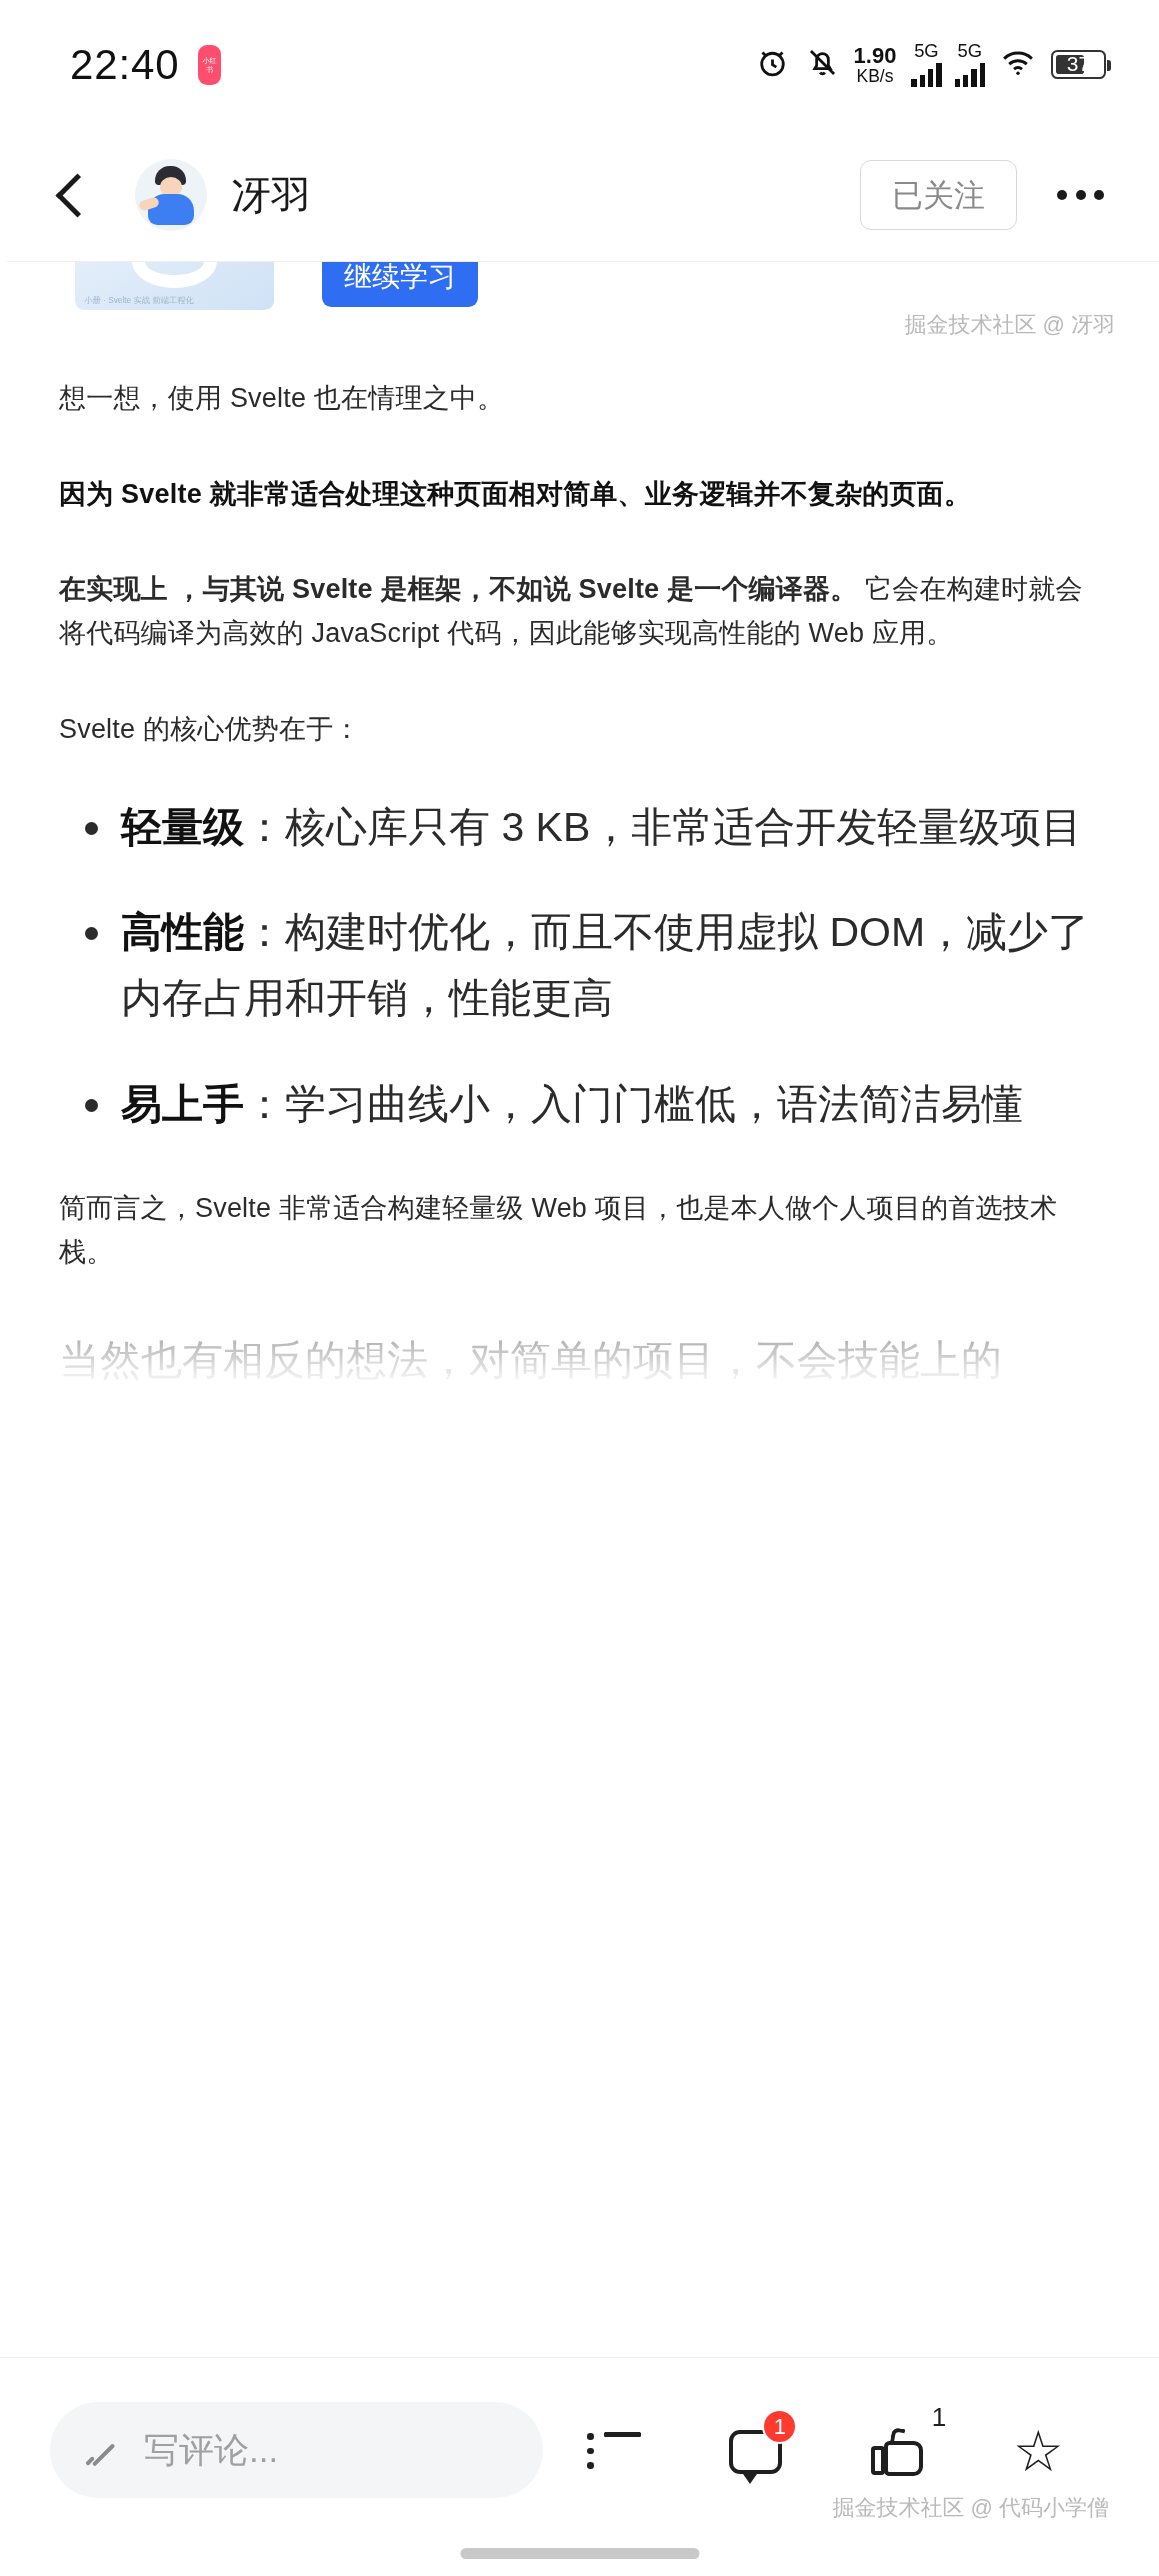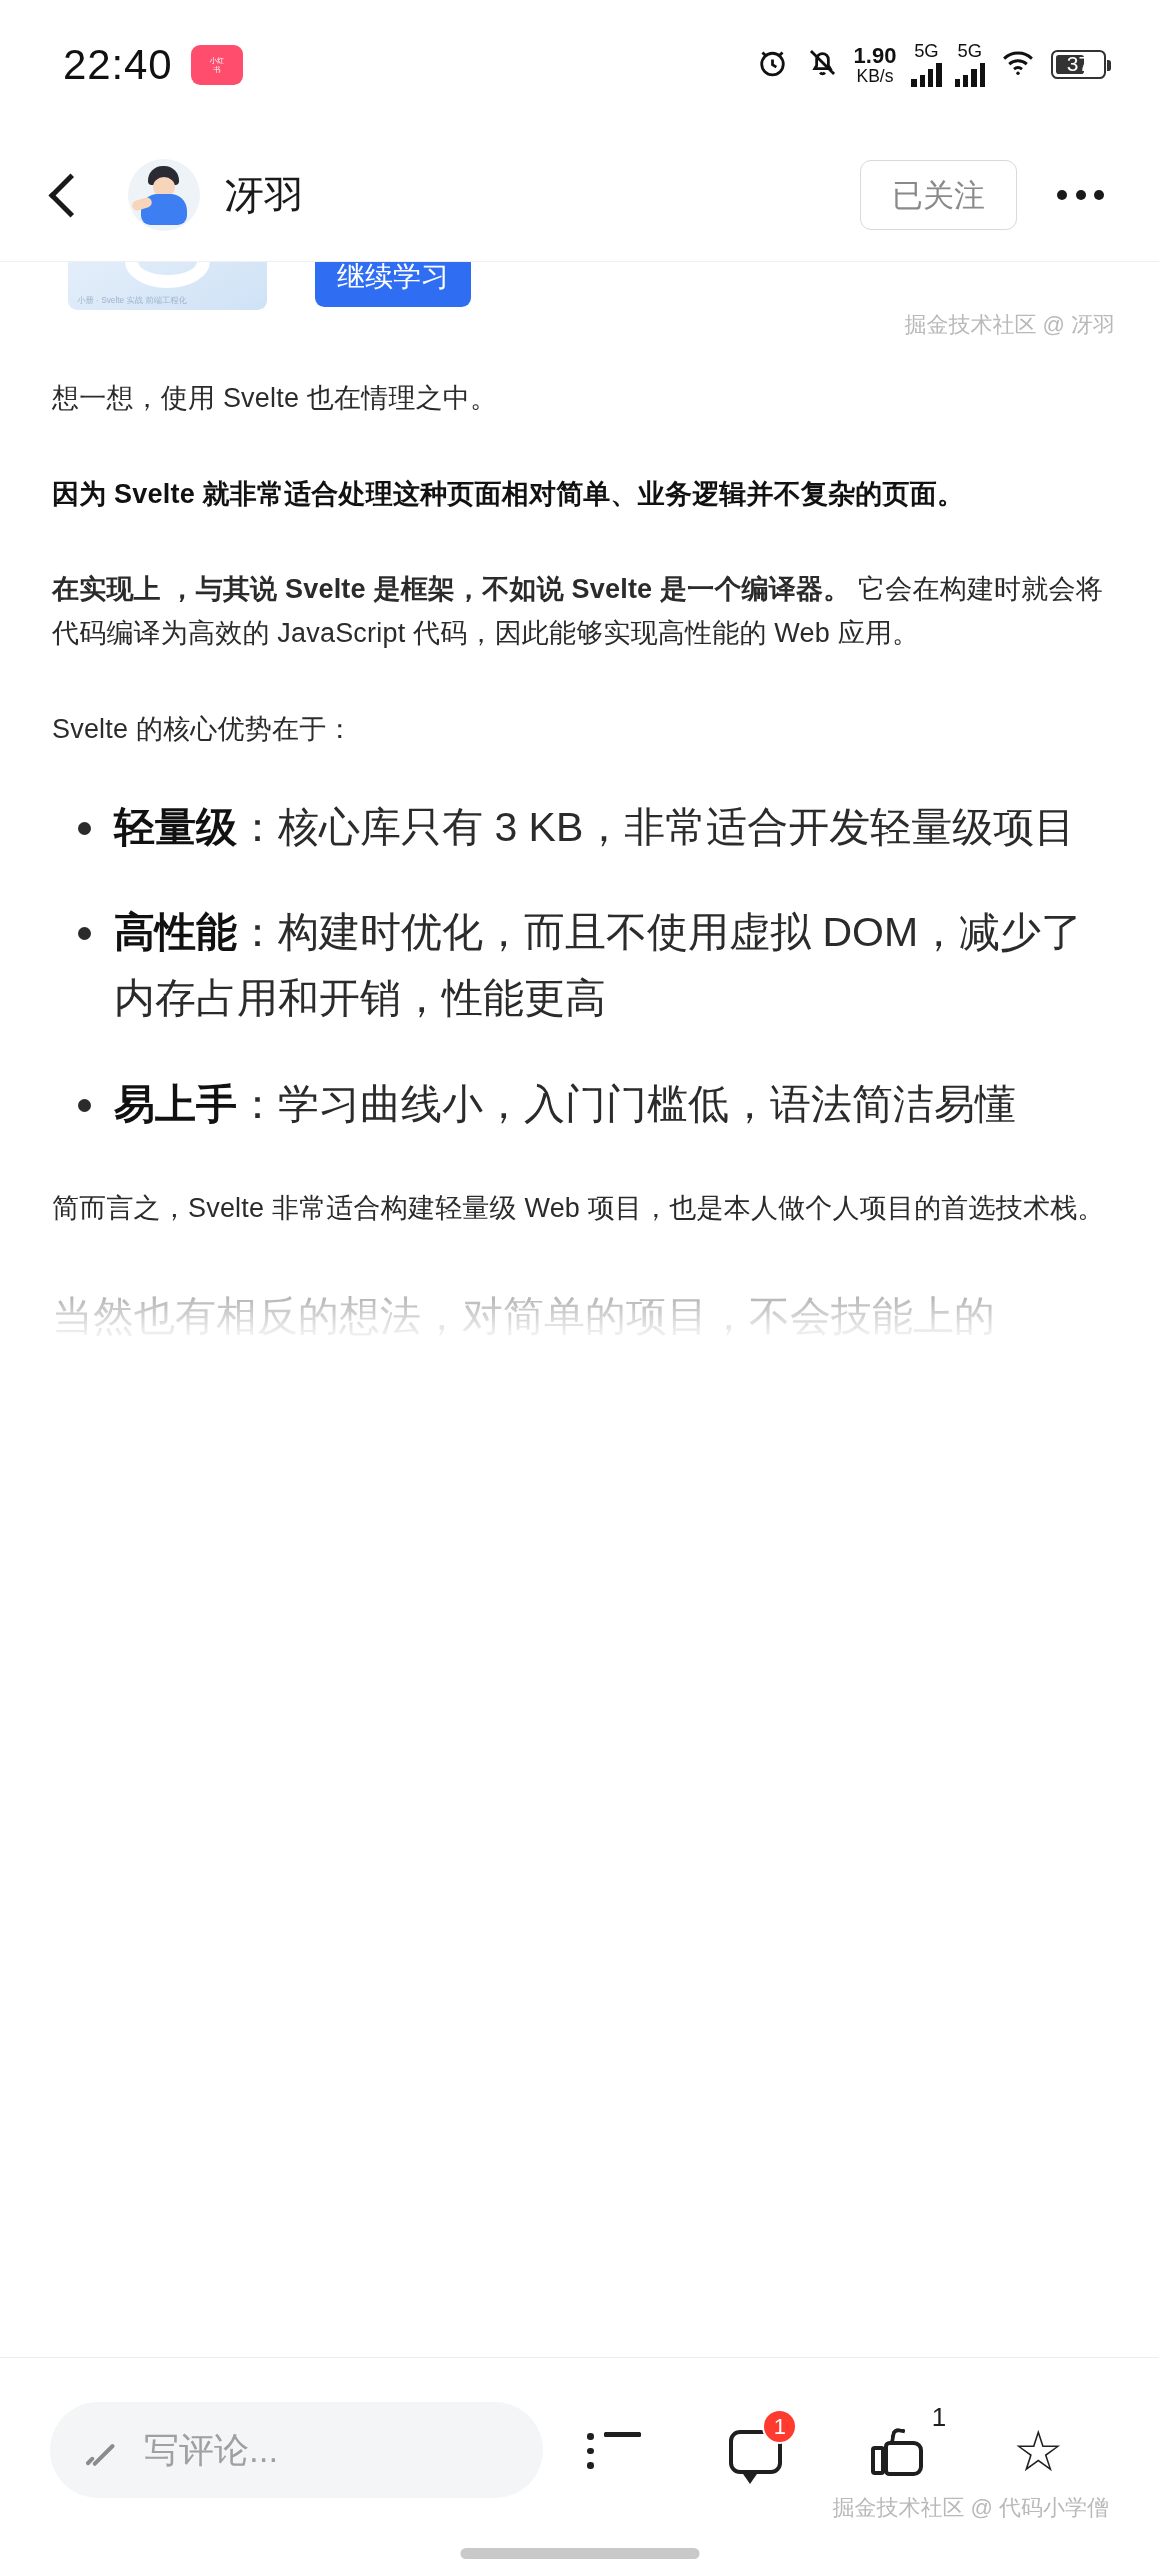--- a/index.html
+++ b/index.html
@@ -8,20 +8,21 @@
     height: 2576px;
     background: #ffffff;
     font-family: "Liberation Sans", sans-serif;
     overflow: hidden;
   }
   .phone {
     position: relative;
     width: 1159px;
     height: 2576px;
     background: #ffffff;
+    padding-left: 7px;
   }
 
   
   .statusbar {
     height: 129px;
     display: flex;
     align-items: center;
     padding: 0 53px 0 63px;
     justify-content: space-between;
   }
@@ -30,21 +31,21 @@
     align-items: center;
     gap: 18.4px;
   }
   .sb-clock {
     font-size: 42px;
     color: #111;
     letter-spacing: 0.9px;
     font-family: "Liberation Sans", sans-serif;
   }
   .sb-badge {
-    width: 52px; height: 40px;
+    width: 23px; height: 40px;
     background: #ff4d6d;
     border-radius: 9.2px;
     display: flex; align-items: center; justify-content: center;
     color: #fff;
     font-size: 15.6px;
     line-height: 1;
     text-align: center;
   }
   .sb-right {
     display: flex;

